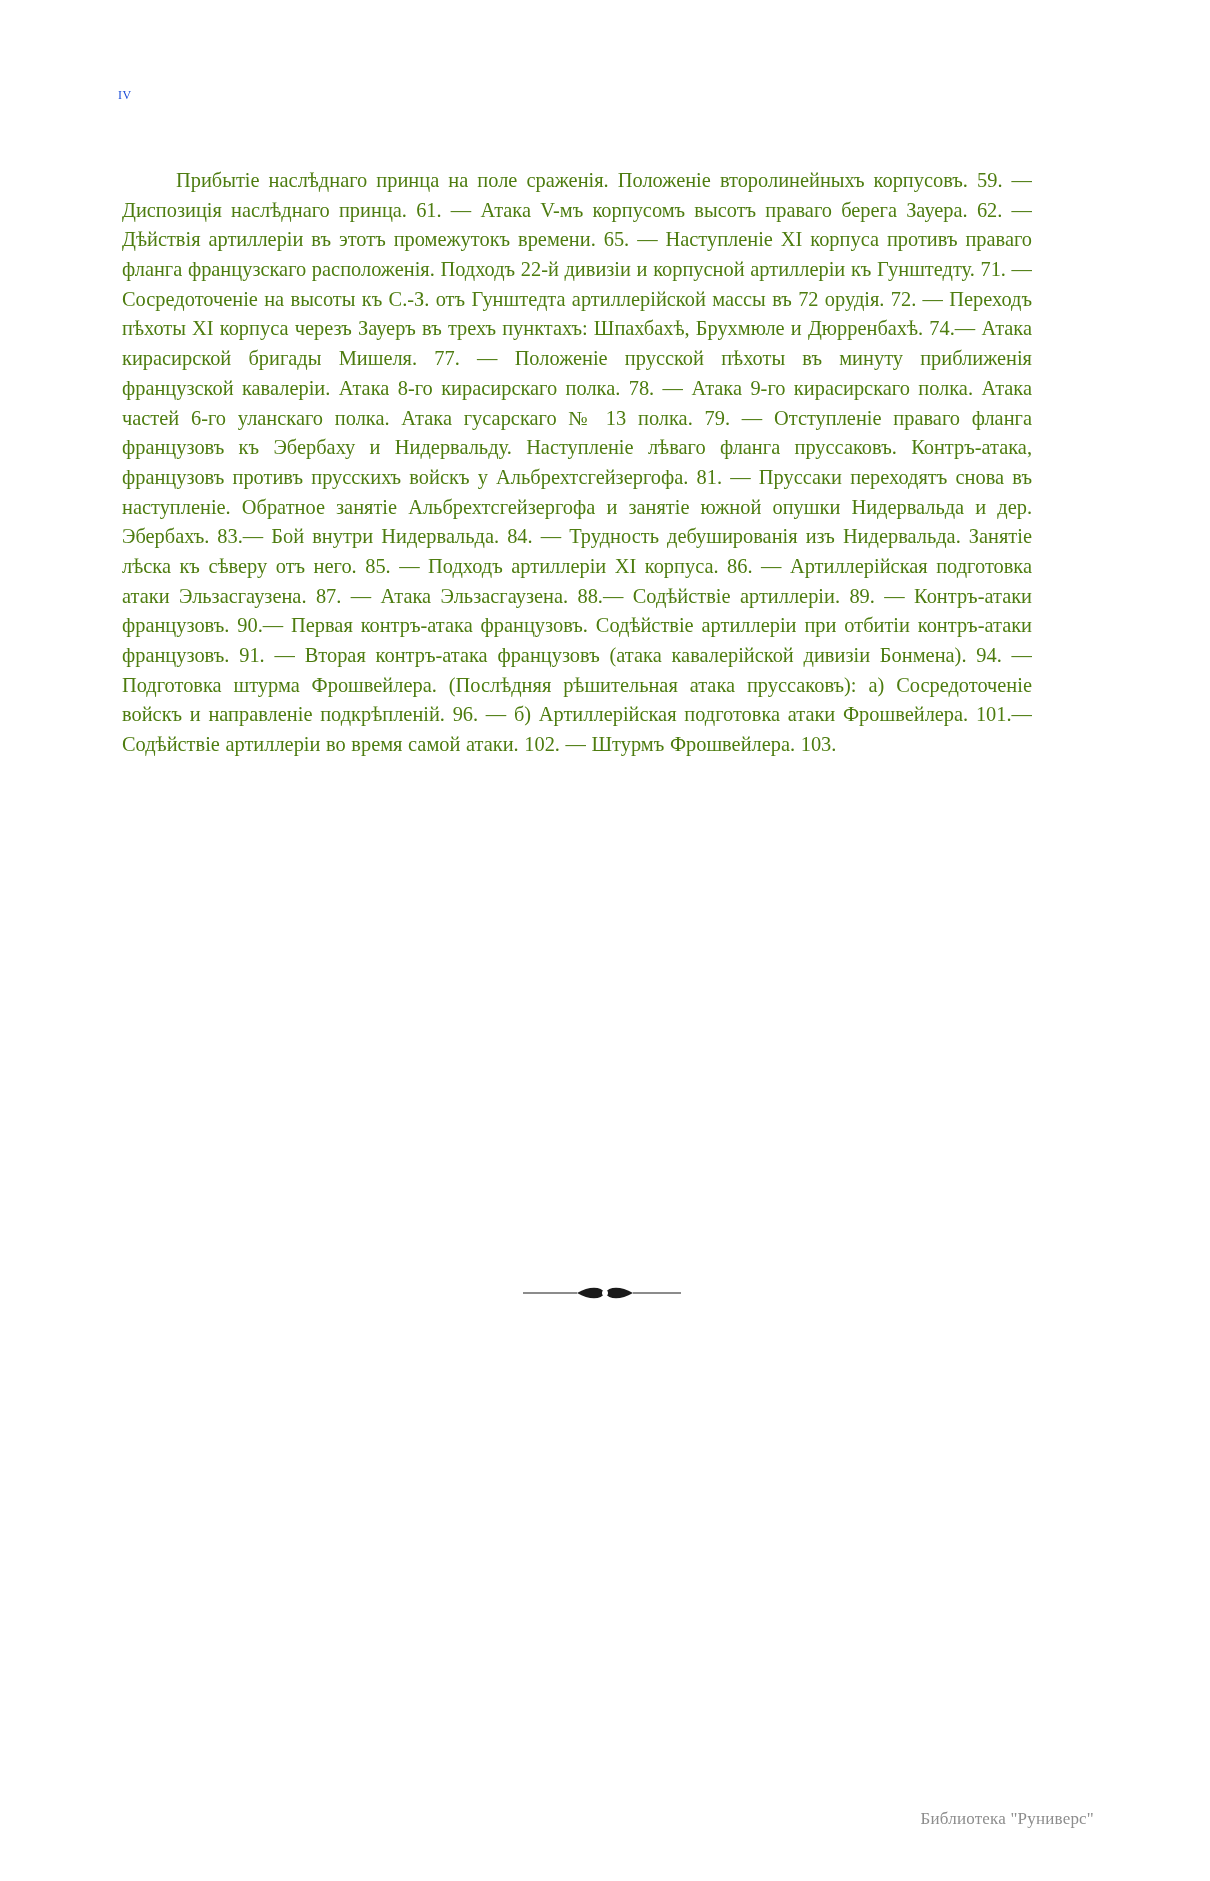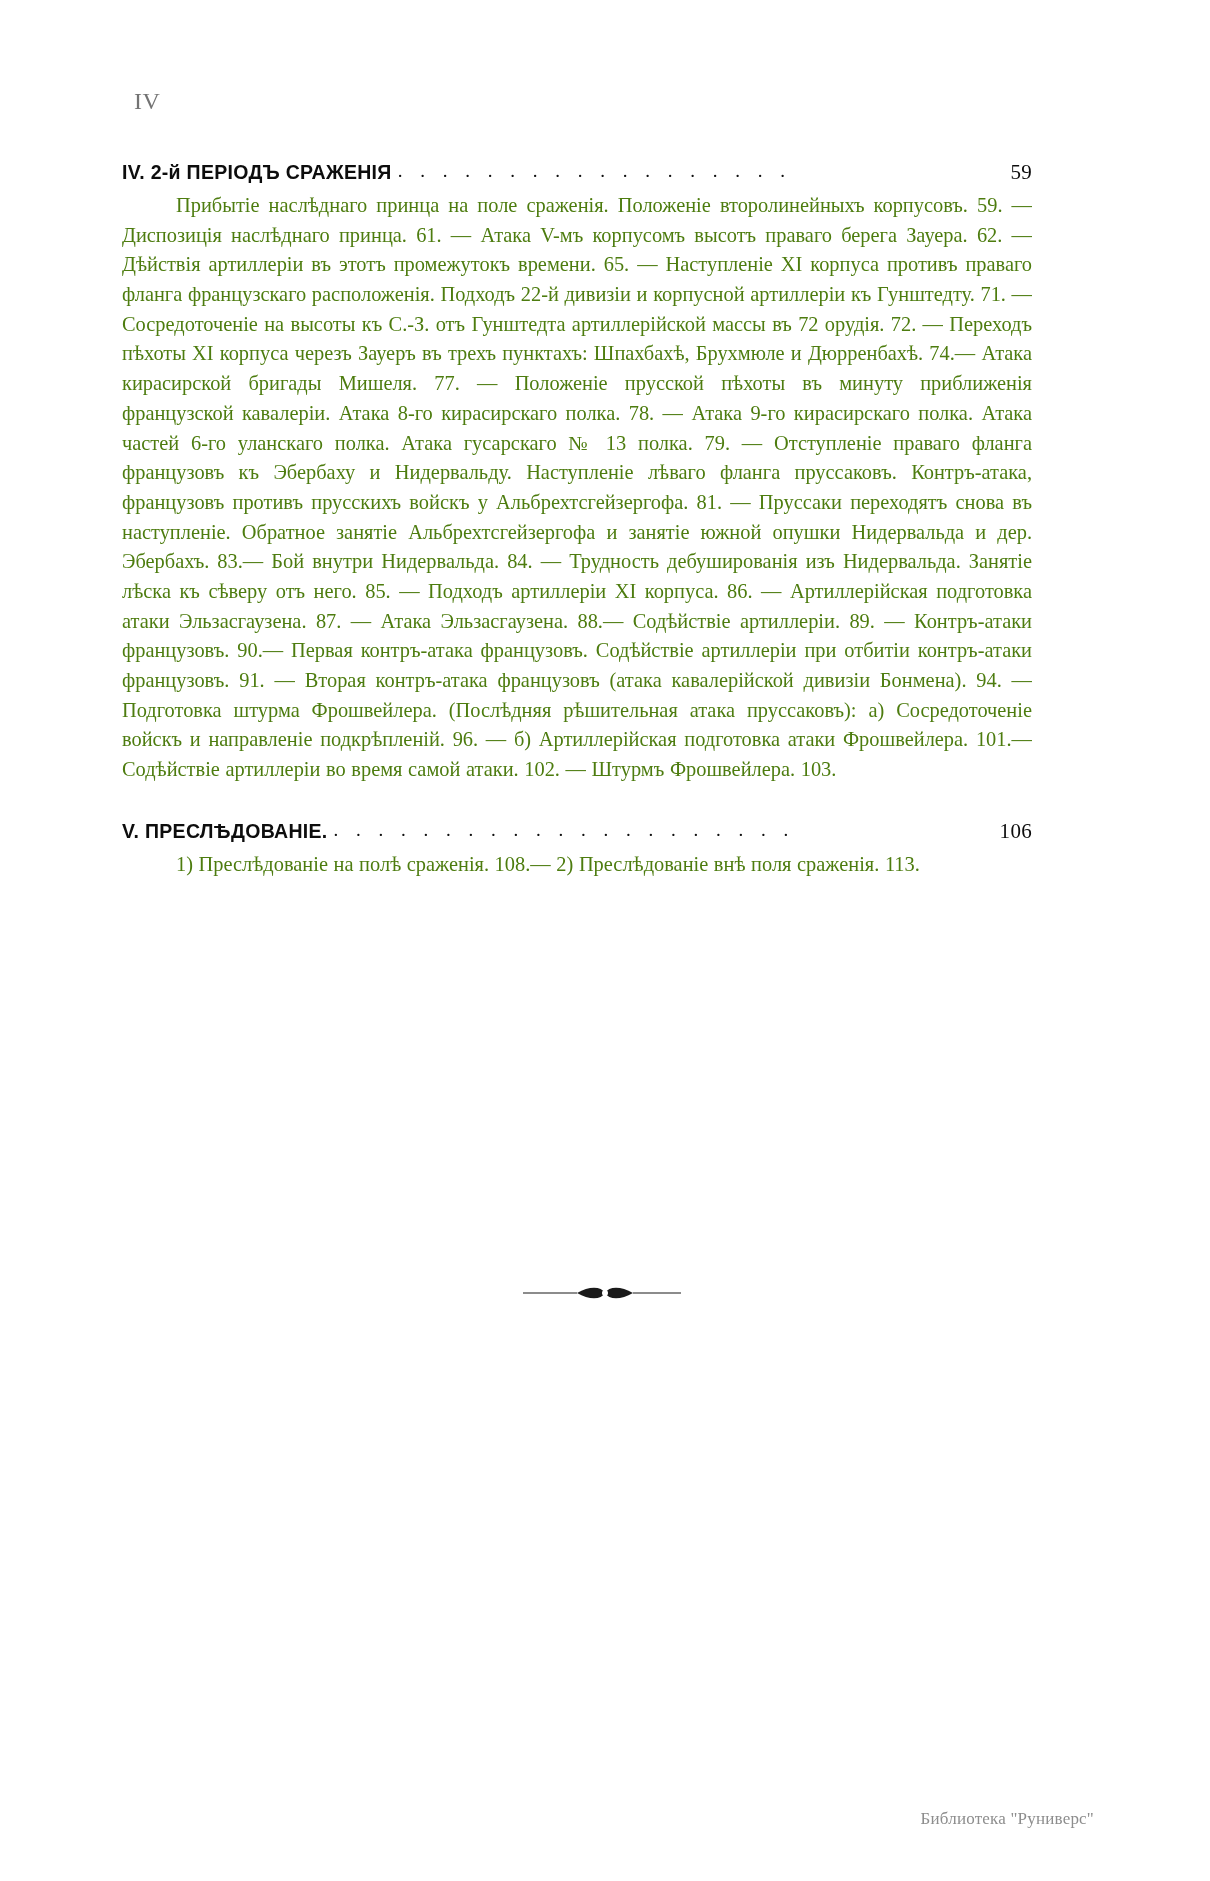--- a/index.html
+++ b/index.html
@@ -17,24 +17,23 @@
   }
   .page {
     position: absolute;
     inset: 0;
   }
   .folio {
     position: absolute;
     left: 118px;
     top: 88px;
     font-family: "Liberation Serif", serif;
-    font-size: 24px;
+    font-size: 12px;
     letter-spacing: 0.5px;
-    color: #737373;
-    margin-left: 16px;
+    color: #1d4ed8;
   }
   .content {
     position: absolute;
     left: 122px;
     top: 160px;
     width: 910px;
   }
   .toc-entry {
     margin-bottom: 4px;
   }
@@ -108,38 +107,25 @@
 </head>
 <body>
 
 <div class="page">
 
   <div class="folio">IV</div>
 
   <div class="content">
 
     <div class="toc-entry">
-      <div class="toc-head">
-        <span class="title">IV. 2-й ПЕРІОДЪ СРАЖЕНІЯ</span>
-        <span class="leader">. . . . . . . . . . . . . . . . . .</span>
-        <span class="pagenum">59</span>
-      </div>
       <div class="toc-body">Прибытіе наслѣднаго принца на поле сраженія. Положеніе второлинейныхъ корпусовъ. 59. — Диспозиція наслѣднаго принца. 61. — Атака V-мъ корпусомъ высотъ праваго берега Зауера. 62. — Дѣйствія артиллеріи въ этотъ промежутокъ времени. 65. — Наступленіе XI корпуса противъ праваго фланга французскаго расположенія. Подходъ 22-й дивизіи и корпусной артиллеріи къ Гунштедту. 71. — Сосредоточеніе на высоты къ С.-З. отъ Гунштедта артиллерійской массы въ 72 орудія. 72. — Переходъ пѣхоты XI корпуса черезъ Зауеръ въ трехъ пунктахъ: Шпахбахѣ, Брухмюле и Дюрренбахѣ. 74.— Атака кирасирской бригады Мишеля. 77. — Положеніе прусской пѣхоты въ минуту приближенія французской кавалеріи. Атака 8-го кирасирскаго полка. 78. — Атака 9-го кирасирскаго полка. Атака частей 6-го уланскаго полка. Атака гусарскаго № 13 полка. 79. — Отступленіе праваго фланга французовъ къ Эбербаху и Нидервальду. Наступленіе лѣваго фланга пруссаковъ. Контръ-атака, французовъ противъ прусскихъ войскъ у Альбрехтсгейзергофа. 81. — Пруссаки переходятъ снова въ наступленіе. Обратное занятіе Альбрехтсгейзергофа и занятіе южной опушки Нидервальда и дер. Эбербахъ. 83.— Бой внутри Нидервальда. 84. — Трудность дебушированія изъ Нидервальда. Занятіе лѣска къ сѣверу отъ него. 85. — Подходъ артиллеріи XI корпуса. 86. — Артиллерійская подготовка атаки Эльзасгаузена. 87. — Атака Эльзасгаузена. 88.— Содѣйствіе артиллеріи. 89. — Контръ-атаки французовъ. 90.— Первая контръ-атака французовъ. Содѣйствіе артиллеріи при отбитіи контръ-атаки французовъ. 91. — Вторая контръ-атака французовъ (атака кавалерійской дивизіи Бонмена). 94. — Подготовка штурма Фрошвейлера. (Послѣдняя рѣшительная атака пруссаковъ): а) Сосредоточеніе войскъ и направленіе подкрѣпленій. 96. — б) Артиллерійская подготовка атаки Фрошвейлера. 101.—Содѣйствіе артиллеріи во время самой атаки. 102. — Штурмъ Фрошвейлера. 103.</div>
     </div>
 
     <div class="gap-big"></div>
 
-    <div class="toc-entry">
-      <div class="toc-head">
-        <span class="title">V. ПРЕСЛѢДОВАНІЕ.</span>
-        <span class="leader">. . . . . . . . . . . . . . . . . . . . .</span>
-        <span class="pagenum">106</span>
-      </div>
-      <div class="toc-body">1) Преслѣдованіе на полѣ сраженія. 108.— 2) Преслѣдованіе внѣ поля сраженія. 113.</div>
-    </div>
 
   </div>
 
   <div class="ornament">
     <svg width="200" height="16" viewBox="0 0 200 16">
       <path d="M18 8 L72 8" stroke="#1a1a1a" stroke-width="1.2" fill="none"></path>
       <path d="M72 8 C84 1, 96 1, 100 8 C96 15, 84 15, 72 8 Z" fill="#1a1a1a"></path>
       <path d="M100 8 C104 1, 116 1, 128 8 C116 15, 104 15, 100 8 Z" fill="#1a1a1a"></path>
       <path d="M128 8 L176 8" stroke="#1a1a1a" stroke-width="1.2" fill="none"></path>
       <circle cx="100" cy="8" r="3" fill="#ffffff"></circle>

